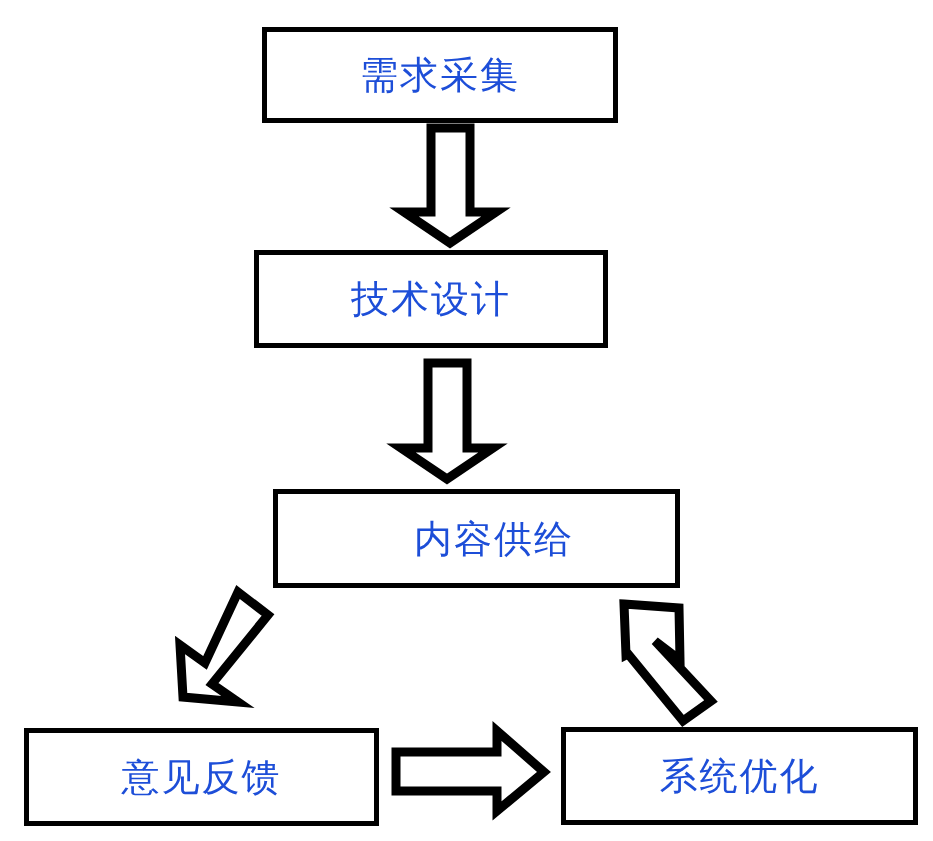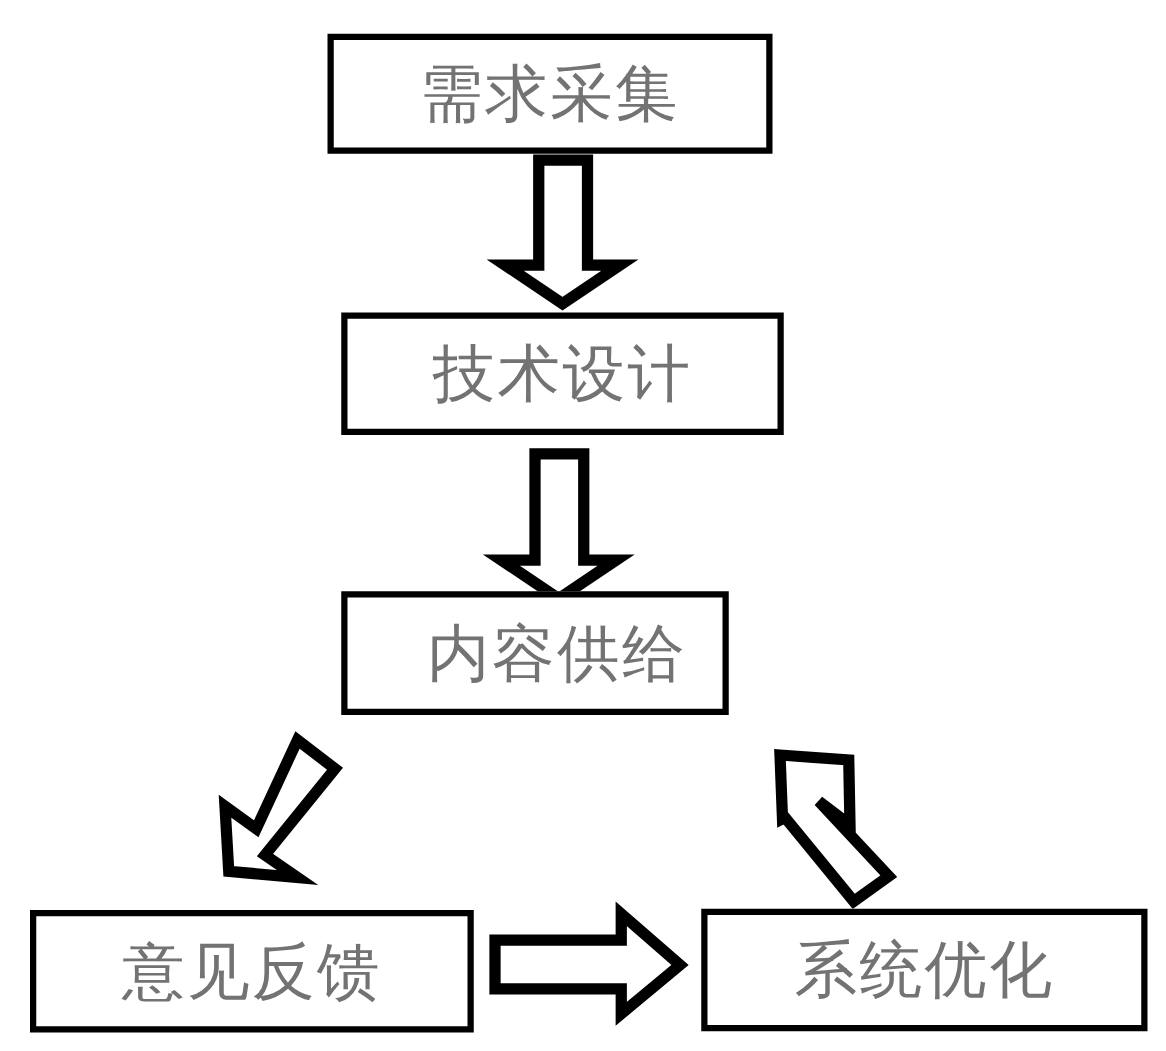--- a/index.html
+++ b/index.html
@@ -19,23 +19,23 @@
     position: absolute;
     box-sizing: border-box;
     background: #ffffff;
     border: 5px solid #000000;
     display: flex;
     align-items: center;
     justify-content: center;
   }
   .node-label {
     font-family: "DejaVu Serif", "Liberation Serif", serif;
-    font-size: 50px;
+    font-size: 38px;
     line-height: 1;
-    color: #737373;
+    color: #1d4ed8;
     letter-spacing: 2px;
     white-space: nowrap;
     font-weight: 400;
   }
   #arrow-layer {
     position: absolute;
     left: 0;
     top: 0;
     width: 933px;
     height: 841px;
@@ -43,22 +43,22 @@
   }
   .arrow-shape {
     fill: #ffffff;
     stroke: #000000;
     stroke-width: 9;
     stroke-linejoin: miter;
   }
 
   
   #box-requirement { left: 262px;  top: 27px;  width: 356px; height: 96px; }
-  #box-design      { left: 273px;  top: 250px; width: 354px; height: 98px; }
-  #box-content     { left: 273px;  top: 473px; width: 310px; height: 99px; padding-left: 35px; }
+  #box-design      { left: 254px;  top: 250px; width: 354px; height: 98px; }
+  #box-content     { left: 273px;  top: 489px; width: 407px; height: 99px; padding-left: 35px; }
   #box-feedback    { left: 24px;   top: 728px; width: 355px; height: 98px; }
   #box-optimize    { left: 561px;  top: 711px; width: 357px; height: 98px; margin-top: 16px; }
 </style>
 </head>
 <body>
 
 <div id="diagram-root">
 
   <svg id="arrow-layer" viewBox="0 0 933 841">
 

